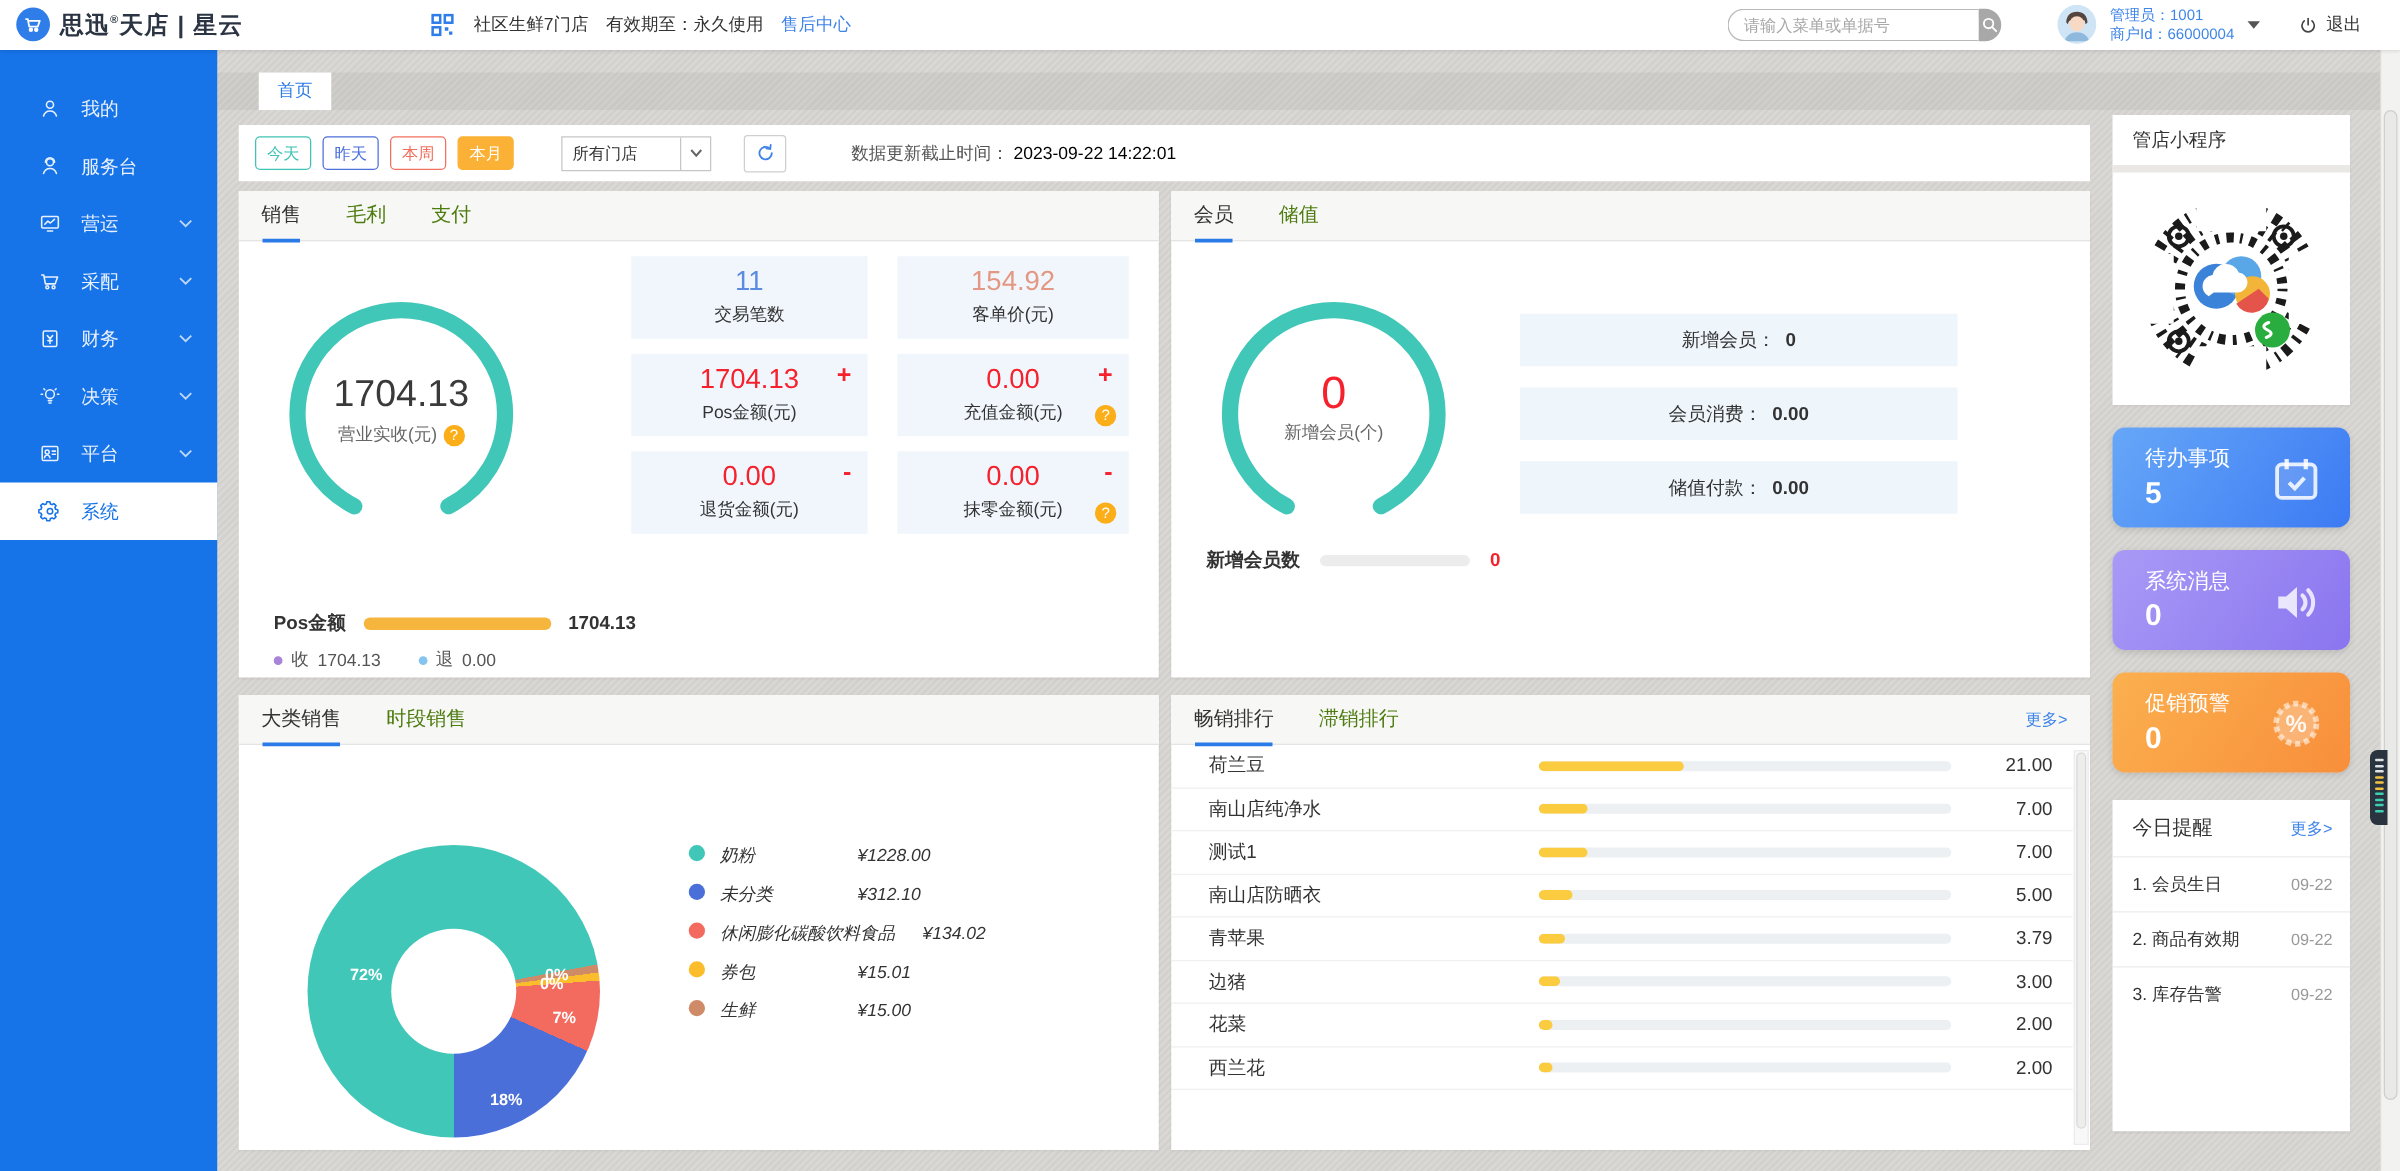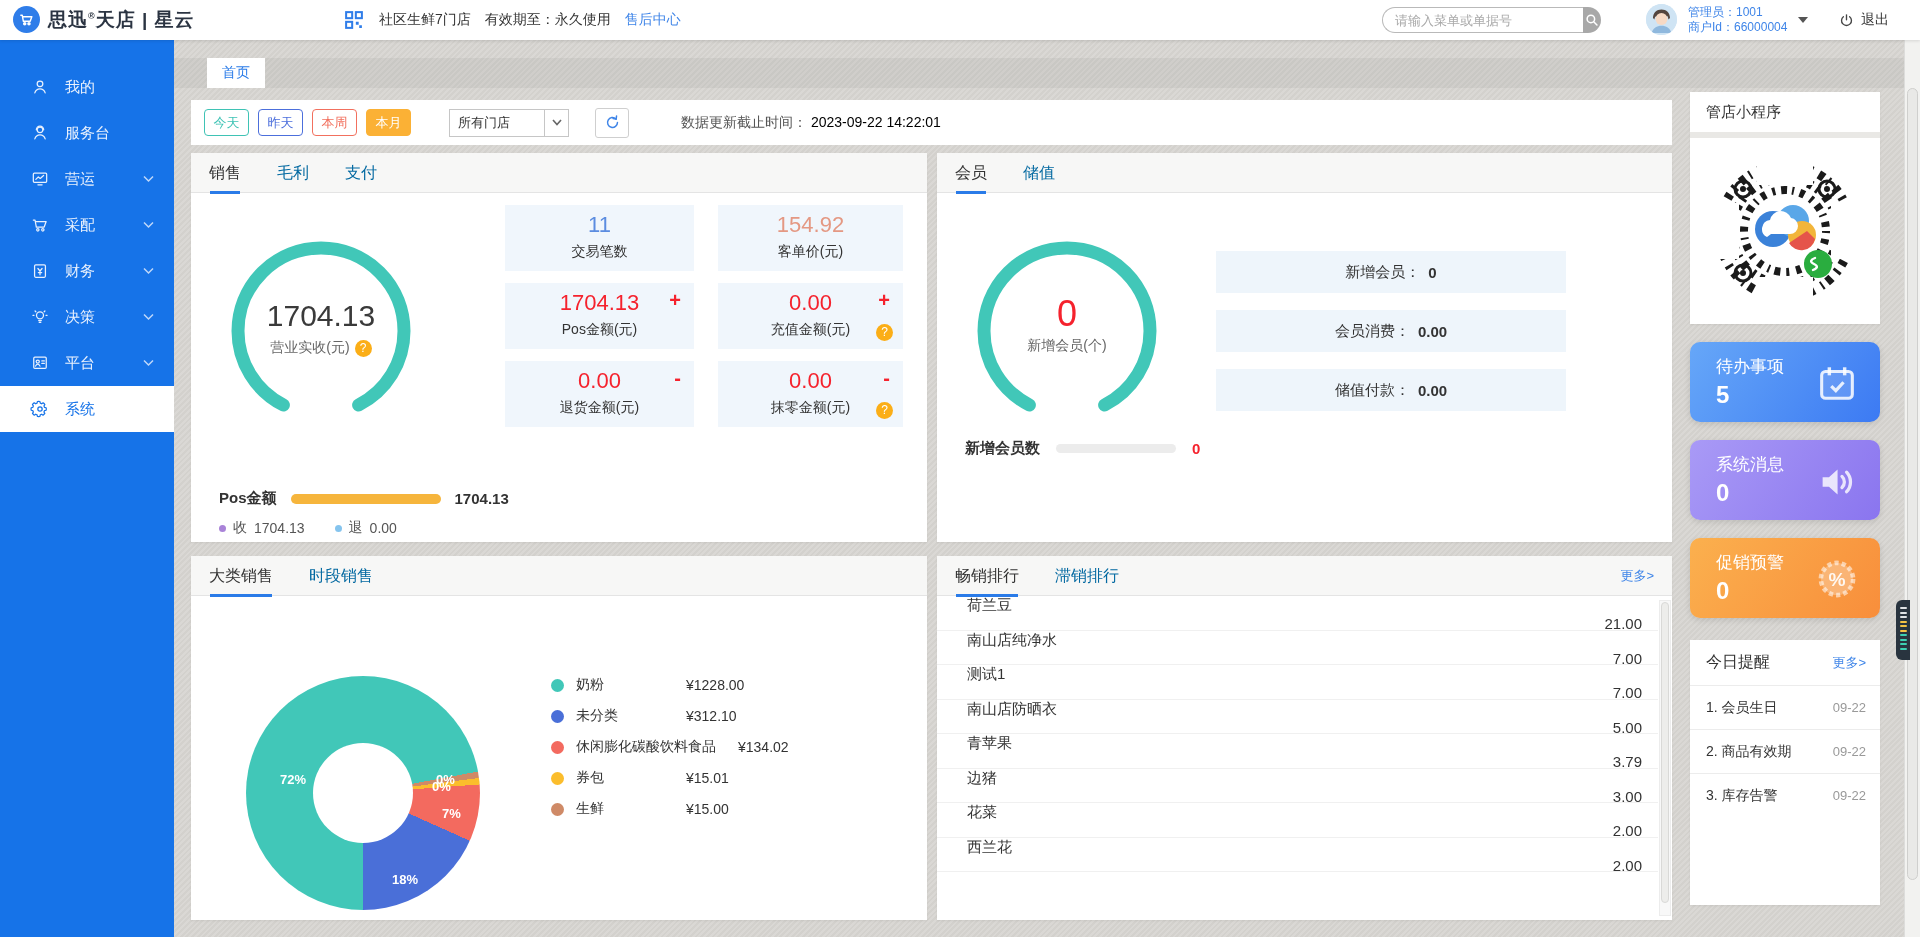--- a/index.html
+++ b/index.html
@@ -60,21 +60,21 @@
   .update-info b { font-weight:normal; color:#000000; }
 
   
   .panel { position:absolute; background:#fff; box-shadow:0 1px 2px rgba(0,0,0,.06); }
   .p-sales    { left:17px;  top:113px; width:736px; height:389px; }
   .p-member   { left:763px; top:113px; width:735px; height:389px; }
   .p-category { left:17px;  top:516px; width:736px; height:364px; }
   .p-rank     { left:763px; top:516px; width:735px; height:364px; }
   .p-head { height:40px; background:#f7f7f6; border-bottom:1px solid #e4e4e4; display:flex;
     align-items:center; padding:0 18px; gap:36px; }
-  .ptab { position:relative; height:40px; line-height:40px; font-size:16px; color:#0369a1; cursor:pointer; }
+  .ptab { position:relative; height:40px; line-height:40px; font-size:16px; color:#4d7c0f; cursor:pointer; }
   .ptab.active { color:#333; }
   .ptab.active::after { content:""; position:absolute; left:1px; right:1px; bottom:-1px; height:3px; background:#2a7be8; }
   .more-link { margin-left:auto; font-size:13px; color:#3f85e8; cursor:pointer; }
   .p-body { position:relative; height:calc(100% - 40px); }
 
   
   .gauge-wrap { position:absolute; left:34px; top:42px; width:230px; height:200px; }
   .gauge-num { position:absolute; left:0; right:0; top:64px; text-align:center; font-size:30px; color:#3a3a3a; }
   .gauge-lbl { position:absolute; left:0; right:0; top:104px; text-align:center; font-size:14px; color:#666;
     display:flex; align-items:center; justify-content:center; gap:5px; }
@@ -104,27 +104,27 @@
   .m-bottom .mb-lbl { font-size:15px; font-weight:bold; }
   .m-bottom .mb-bar { width:120px; height:9px; border-radius:5px; background:#ececec; }
   .m-bottom .mb-val { font-size:15px; font-weight:bold; color:#f5222d; }
 
   
   .donut { position:absolute; left:55px; top:80px; width:234px; height:234px; border-radius:50%; }
   .donut::after { content:""; position:absolute; left:50%; top:50%; width:100px; height:100px;
     margin:-50px 0 0 -50px; border-radius:50%; background:#fff; }
   .slice-lbl { position:absolute; color:#fff; font-size:13px; font-weight:bold; z-index:2; }
   .legend { position:absolute; left:360px; top:80px; }
-  .leg-item { display:flex; align-items:center; margin-bottom:13px; font-size:14px; }
+  .leg-item { display:flex; align-items:flex-start; margin-bottom:13px; font-size:14px;font-style:italic; }
   .leg-dot { width:13px; height:13px; border-radius:50%; margin-right:12px; flex:none; }
   .leg-name { min-width:88px; margin-right:22px; }
 
   
   .rank-rows { position:absolute; left:0; top:0; right:14px; bottom:0; }
-  .rrow { height:34.5px; display:flex; align-items:flex-start; padding:0 16px 0 30px; border-bottom:1px solid #f0f0f0;flex-direction:column; }
+  .rrow { height:34.5px; display:flex; align-items:center; padding:0 16px 0 30px; border-bottom:1px solid #f0f0f0; }
   .rrow .rname { width:264px; font-size:15px; }
   .rtrack { width:330px; height:8px; border-radius:4px; background:#ecf0f2; overflow:hidden; }
   .rfill { height:8px; border-radius:4px; background:#fbcc40; }
   .rrow .rval { margin-left:auto; font-size:15px; }
   .inner-sb { position:absolute; right:1px; top:4px; bottom:4px; width:12px; background:#f8f8f8;
     border:1px solid #ececec; }
   .inner-sb .thumb { position:absolute; left:1px; right:1px; top:1px; height:96%; background:#ededeb;
     border:1px solid #d9d9d7; border-radius:6px; cursor:pointer; }
 
   

